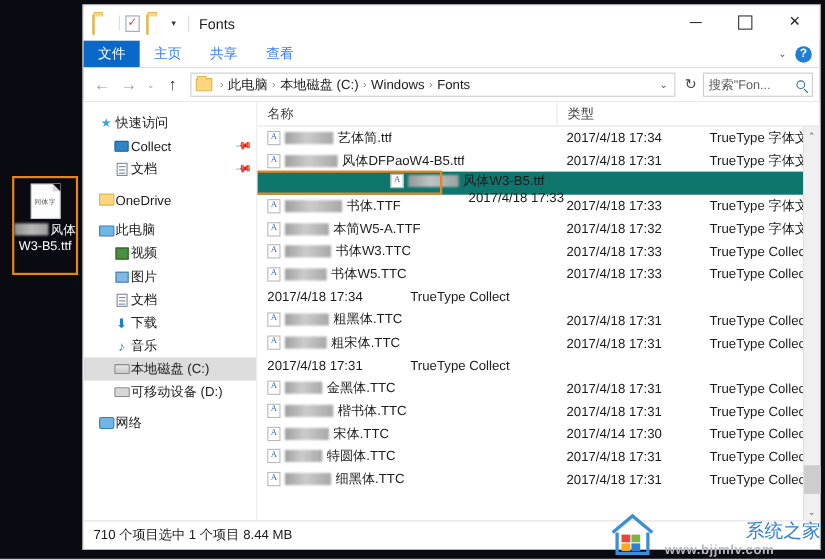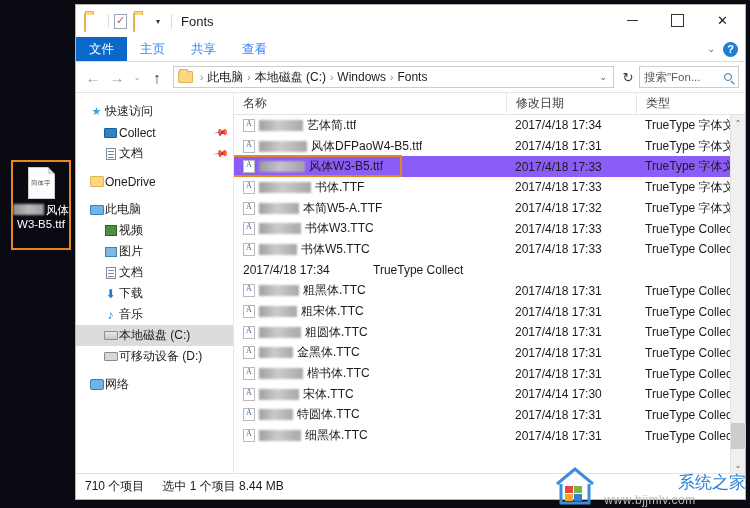--- a/index.html
+++ b/index.html
@@ -178,21 +178,21 @@
   #colhdr .ch:first-child { border-left: none; }
   .c-name { width: 272px; flex: none; }
   .c-date { width: 130px; flex: none; }
   .c-type { flex: 1; }
 
   #rows { flex: 1; overflow: hidden; position: relative; }
   .row {
     height: 20.7px; display: flex; align-items: center;
     font-size: 12px; color: #1b1b1b; white-space: nowrap;
   }
-  .row.sel { background: #8b5cf6; }
+  .row.sel { background: #0f766e; flex-direction: column; }
   .row .cell-name { width: 272px; flex: none; display: flex; align-items: center; padding-left: 9px; overflow: hidden; }
   .row .cell-date { width: 130px; flex: none; padding-left: 9px; }
   .row .cell-type { flex: 1; padding-left: 9px; overflow: hidden; }
   .ttf-ico {
     width: 12px; height: 13px; background: #fff; border: 1px solid #b9b9b9;
     position: relative; flex: none; margin-right: 4px;
   }
   .ttf-ico::after {
     content: "A"; position: absolute; left: 0; right: 0; top: -1px;
     text-align: center; font-size: 8px; color: #4169a8;
@@ -218,33 +218,33 @@
   }
   #vscroll .arr { height: 16px; font-size: 8px; color: #5a5a5a; display: flex; align-items: center; }
   #vscroll .track { flex: 1; width: 15px; position: relative; }
   #vscroll .thumb { position: absolute; bottom: 8px; left: 0; width: 15px; height: 26px; background: #cdcdcd; }
   #panewrap { flex: 1; display: flex; min-height: 0; }
 
   
   #statusbar {
     height: 26px; flex: none; border-top: 1px solid #e2e2e2;
     display: flex; align-items: center; padding-left: 9px;
-    font-size: 12px; color: #1b1b1b; gap: 18px; background: #fff;
+    font-size: 12px; color: #1b1b1b; background: #fff;
   }
 
   
   #watermark {
     position: absolute; right: 4px; bottom: 2px;
     display: flex; align-items: flex-end; gap: 7px;
   }
   #wm-logo { width: 44px; height: 42px; position: relative; }
   #wm-text { line-height: 1; }
   #wm-l1 { font-size: 17px; color: #ffffff; }
   #wm-l1 .cn { color: #2f7fd8; }
-  #wm-l2 { font-size: 12px; color: #b8b8b8; letter-spacing: .5px; margin-top: 3px; }
+  #wm-l2 { font-size: 12px; color: #b8b8b8; letter-spacing: .5px; margin-top: 3px; font-weight: bold; }
 </style>
 </head>
 <body>
 
 <div id="desktop-icon">
   <div class="ficon">
     <div class="glyph">同体字</div>
   </div>
   <div class="lbl">
     <span class="redact"></span><span>风体</span>
@@ -388,21 +388,20 @@
         <span class="ni">
             <span class="i-net"></span>
           </span>
         <span>网络</span>
       </div>
     </div>
 
     <div id="filepane">
       <div id="colhdr">
         <div class="ch c-name">名称</div>
-        <div class="ch c-date">修改日期</div>
         <div class="ch c-type">类型</div>
       </div>
       <div id="panewrap">
         <div id="rows">
             <div class="row">
               <div class="cell-name">
                 <span class="ttf-ico"></span>
                 <span class="redact-blk" style="width:44px"></span>
                 <span class="fname">艺体简.ttf</span>
               </div>
@@ -480,25 +479,20 @@
             <div class="row">
               <div class="cell-name">
                 <span class="ttf-ico"></span>
                 <span class="redact-blk" style="width:38px"></span>
                 <span class="fname">粗宋体.TTC</span>
               </div>
               <div class="cell-date">2017/4/18 17:31</div>
               <div class="cell-type">TrueType Collect</div>
             </div>
             <div class="row">
-              <div class="cell-name">
-                <span class="ttf-ico"></span>
-                <span class="redact-blk" style="width:42px"></span>
-                <span class="fname">粗圆体.TTC</span>
-              </div>
               <div class="cell-date">2017/4/18 17:31</div>
               <div class="cell-type">TrueType Collect</div>
             </div>
             <div class="row">
               <div class="cell-name">
                 <span class="ttf-ico"></span>
                 <span class="redact-blk" style="width:34px"></span>
                 <span class="fname">金黑体.TTC</span>
               </div>
               <div class="cell-date">2017/4/18 17:31</div>

